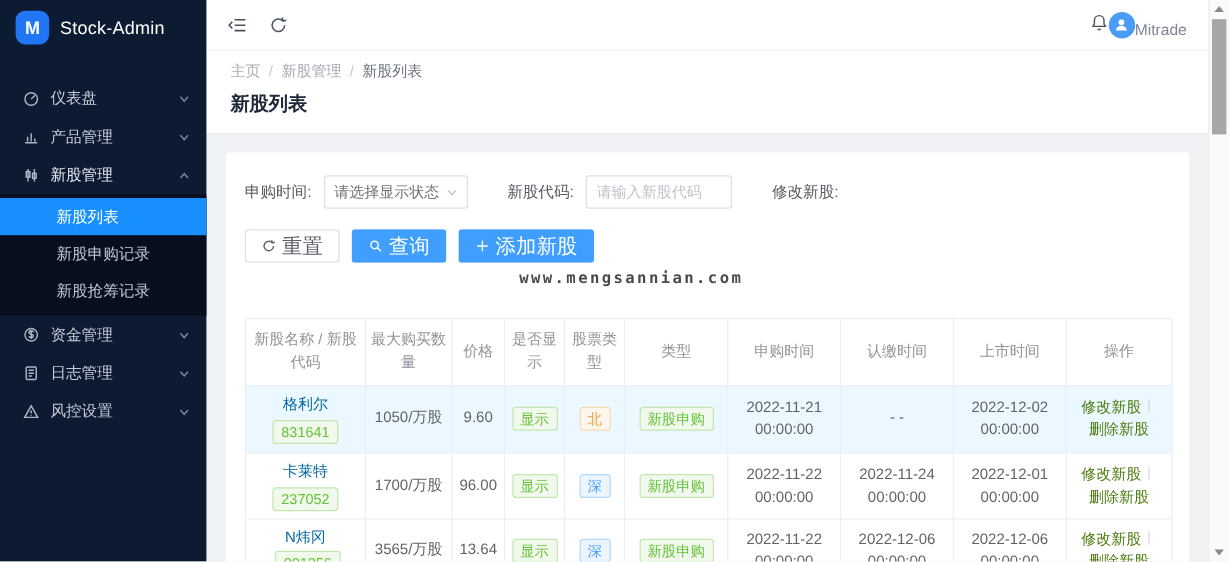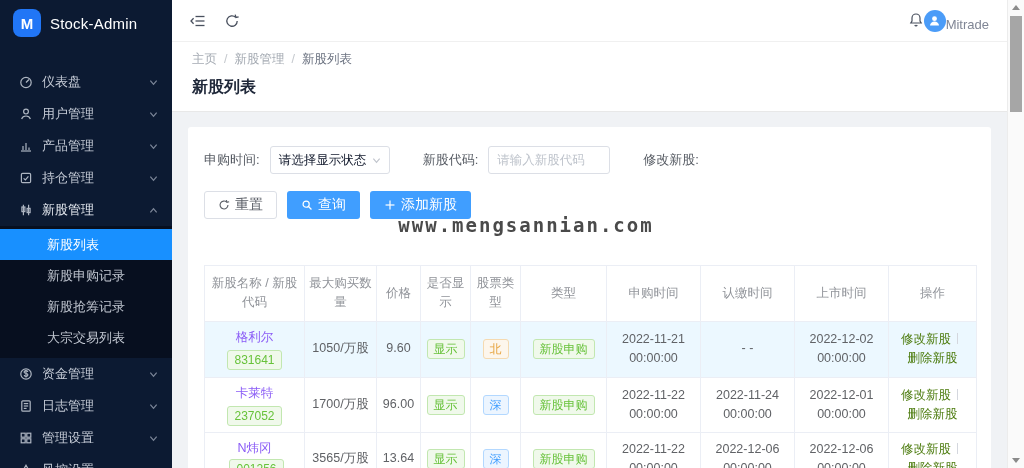--- a/index.html
+++ b/index.html
@@ -37,45 +37,45 @@
   .breadcrumb .current{color:#6b7280;cursor:default}
   .page-title{margin-top:9px;font-size:16px;font-weight:bold;color:#20293a}
 
   .content{padding:15px 16px}
   .card{background:#fff;border-radius:3px;padding:19px 16px;position:relative;min-height:420px}
 
   .filter-row{display:flex;align-items:center;font-size:13px;color:#565b63}
   .fgroup{display:flex;align-items:center;margin-right:33px}
   .fgroup label{margin-right:10px;white-space:nowrap}
   .select{width:120px;height:28px;border:1px solid #dcdfe6;border-radius:3px;display:flex;align-items:center;
-    justify-content:space-between;padding:0 8px;color:#0f172a;font-size:12.5px;background:#fff;cursor:pointer}
+    justify-content:space-between;padding:0 8px;color:#737373;font-size:12.5px;background:#fff;cursor:pointer}
   .select svg{width:9px;height:9px;stroke:#c0c4cc}
   .tinput{width:122px;height:28px;border:1px solid #dcdfe6;border-radius:3px;padding:0 8px;font-size:12.5px;color:#ef4444;outline:none}
   .tinput::placeholder{color:#bfc4cc}
 
   .btn-row{margin-top:17px;display:flex;gap:10px}
-  .btn{height:28px;border-radius:3px;font-size:14px;display:inline-flex;align-items:center;gap:5px;padding:0 13px;
+  .btn{height:28px;border-radius:3px;font-size:17px;display:inline-flex;align-items:center;gap:5px;padding:0 13px;
     cursor:pointer;border:1px solid transparent;white-space:nowrap}
   .btn svg{width:12px;height:12px}
   .btn.plain{background:#fff;border-color:#dcdfe6;color:#5a5e66}
   .btn.plain svg{stroke:#5a5e66}
   .btn.primary{background:#409eff;color:#fff}
   .btn.primary svg{stroke:#fff}
 
   .watermark{position:absolute;left:128px;top:86px;width:420px;text-align:center;z-index:3;pointer-events:none}
   .wm-title{font-family:"Liberation Serif","DejaVu Serif",serif;font-size:36px;font-weight:bold;color:#3d3d3d;letter-spacing:3px}
-  .wm-url{font-family:"DejaVu Sans Mono","Liberation Mono",monospace;font-size:19px;font-weight:bold;color:#4a4a4a;letter-spacing:2px;margin-top:1px}
+  .wm-url{font-family:"DejaVu Sans Mono","Liberation Mono",monospace;font-size:13px;font-weight:bold;color:#4a4a4a;letter-spacing:2px;margin-top:12px}
 
   .table-wrap{margin-top:46px}
   table{width:100%;border-collapse:collapse;table-layout:fixed;font-size:12.5px;color:#606266}
   th,td{border:1px solid #ebeef5;text-align:center;vertical-align:middle;padding:6px 4px;line-height:1.55;word-break:break-all}
   th{color:#909399;font-weight:500;padding:8px 4px}
   tr.highlight td{background:#ecf8ff}
   .row-std td{height:48px}
-  .stock-name{color:#8b5cf6}
+  .stock-name{color:#0369a1}
   .badge{display:inline-block;padding:0px 6px;font-size:12px;border-radius:3px;border:1px solid;line-height:18px;white-space:nowrap}
   .badge.green{color:#67c23a;background:#f0f9eb;border-color:#c2e7b0}
   .badge.orange{color:#e6a23c;background:#fdf6ec;border-color:#f5dab1}
   .badge.blue{color:#409eff;background:#ecf5ff;border-color:#b3d8ff}
   .mt3{margin-top:3px}
   .link{color:#4d7c0f;cursor:pointer;white-space:nowrap}
   .act-sep{display:inline-block;width:1px;height:11px;background:#d4d7de;margin:0 6px;vertical-align:-1px}
 
   
   .scrollbar{position:absolute;right:0;top:0;bottom:0;width:17px;background:#fafafa;border-left:1px solid #ececec;z-index:10}
@@ -100,54 +100,34 @@
       <svg class="mi" viewBox="0 0 14 14" fill="none" stroke-width="1.2">
           <circle cx="7" cy="7.5" r="5.2"></circle>
           <line x1="7" y1="7.5" x2="10" y2="4.5"></line>
         </svg>
       <span>仪表盘</span>
       <svg class="chev" viewBox="0 0 10 10" fill="none" stroke-width="1.4">
           <polyline points="1.5,3 5,7 8.5,3"></polyline>
         </svg>
     </div>
 
-    <div class="menu-item">
-      <svg class="mi" viewBox="0 0 14 14" fill="none" stroke-width="1.2">
-          <circle cx="7" cy="4.6" r="2.4"></circle>
-          <path d="M2.6,12 a4.6,4.2 0 0 1 8.8,0"></path>
-        </svg>
-      <span>用户管理</span>
-      <svg class="chev" viewBox="0 0 10 10" fill="none" stroke-width="1.4">
-          <polyline points="1.5,3 5,7 8.5,3"></polyline>
-        </svg>
-    </div>
 
     <div class="menu-item">
       <svg class="mi" viewBox="0 0 14 14" fill="none" stroke-width="1.2">
           <line x1="2" y1="12" x2="12" y2="12"></line>
           <line x1="4" y1="11" x2="4" y2="7"></line>
           <line x1="7" y1="11" x2="7" y2="4"></line>
           <line x1="10" y1="11" x2="10" y2="8.5"></line>
         </svg>
       <span>产品管理</span>
       <svg class="chev" viewBox="0 0 10 10" fill="none" stroke-width="1.4">
           <polyline points="1.5,3 5,7 8.5,3"></polyline>
         </svg>
     </div>
 
-    <div class="menu-item">
-      <svg class="mi" viewBox="0 0 14 14" fill="none" stroke-width="1.2">
-          <rect x="2.4" y="2.4" width="9.2" height="9.2" rx="1.2"></rect>
-          <polyline points="4.6,7.4 6.4,9 9.4,5.4"></polyline>
-        </svg>
-      <span>持仓管理</span>
-      <svg class="chev" viewBox="0 0 10 10" fill="none" stroke-width="1.4">
-          <polyline points="1.5,3 5,7 8.5,3"></polyline>
-        </svg>
-    </div>
 
     <div class="menu-item" style="color:#e4e9f0">
       <svg class="mi" viewBox="0 0 14 14" fill="none" stroke-width="1.2">
           <line x1="4.4" y1="1.8" x2="4.4" y2="12.2"></line>
           <rect x="2.9" y="4" width="3" height="4.6"></rect>
           <line x1="9.6" y1="1.8" x2="9.6" y2="12.2"></line>
           <rect x="8.1" y="5.4" width="3" height="4.2"></rect>
         </svg>
       <span>新股管理</span>
       <svg class="chev" viewBox="0 0 10 10" fill="none" stroke-width="1.4">
@@ -158,23 +138,20 @@
     <div class="submenu">
       <div class="submenu-item active">
         <span>新股列表</span>
       </div>
       <div class="submenu-item">
         <span>新股申购记录</span>
       </div>
       <div class="submenu-item">
         <span>新股抢筹记录</span>
       </div>
-      <div class="submenu-item">
-        <span>大宗交易列表</span>
-      </div>
     </div>
 
     <div class="menu-item">
       <svg class="mi" viewBox="0 0 14 14" fill="none" stroke-width="1.2">
           <circle cx="7" cy="7" r="5.2"></circle>
           <path d="M8.8,5 a1.8,1.6 0 0 0 -3.6,0.4 c0,1 3.6,0.8 3.6,2.2 a1.8,1.6 0 0 1 -3.6,0.4 M7,3.4 v7.2"></path>
         </svg>
       <span>资金管理</span>
       <svg class="chev" viewBox="0 0 10 10" fill="none" stroke-width="1.4">
           <polyline points="1.5,3 5,7 8.5,3"></polyline>
@@ -187,32 +164,20 @@
           <line x1="4.8" y1="4.6" x2="9.2" y2="4.6"></line>
           <line x1="4.8" y1="7" x2="9.2" y2="7"></line>
           <line x1="4.8" y1="9.4" x2="7.6" y2="9.4"></line>
         </svg>
       <span>日志管理</span>
       <svg class="chev" viewBox="0 0 10 10" fill="none" stroke-width="1.4">
           <polyline points="1.5,3 5,7 8.5,3"></polyline>
         </svg>
     </div>
 
-    <div class="menu-item">
-      <svg class="mi" viewBox="0 0 14 14" fill="none" stroke-width="1.2">
-          <rect x="2.2" y="2.2" width="4" height="4"></rect>
-          <rect x="7.8" y="2.2" width="4" height="4"></rect>
-          <rect x="2.2" y="7.8" width="4" height="4"></rect>
-          <rect x="7.8" y="7.8" width="4" height="4"></rect>
-        </svg>
-      <span>管理设置</span>
-      <svg class="chev" viewBox="0 0 10 10" fill="none" stroke-width="1.4">
-          <polyline points="1.5,3 5,7 8.5,3"></polyline>
-        </svg>
-    </div>
 
     <div class="menu-item">
       <svg class="mi" viewBox="0 0 14 14" fill="none" stroke-width="1.2">
           <path d="M7,2.2 L12.4,11.8 L1.6,11.8 Z"></path>
           <line x1="7" y1="6" x2="7" y2="8.6"></line>
           <line x1="7" y1="10" x2="7" y2="10.6"></line>
         </svg>
       <span>风控设置</span>
       <svg class="chev" viewBox="0 0 10 10" fill="none" stroke-width="1.4">
           <polyline points="1.5,3 5,7 8.5,3"></polyline>

